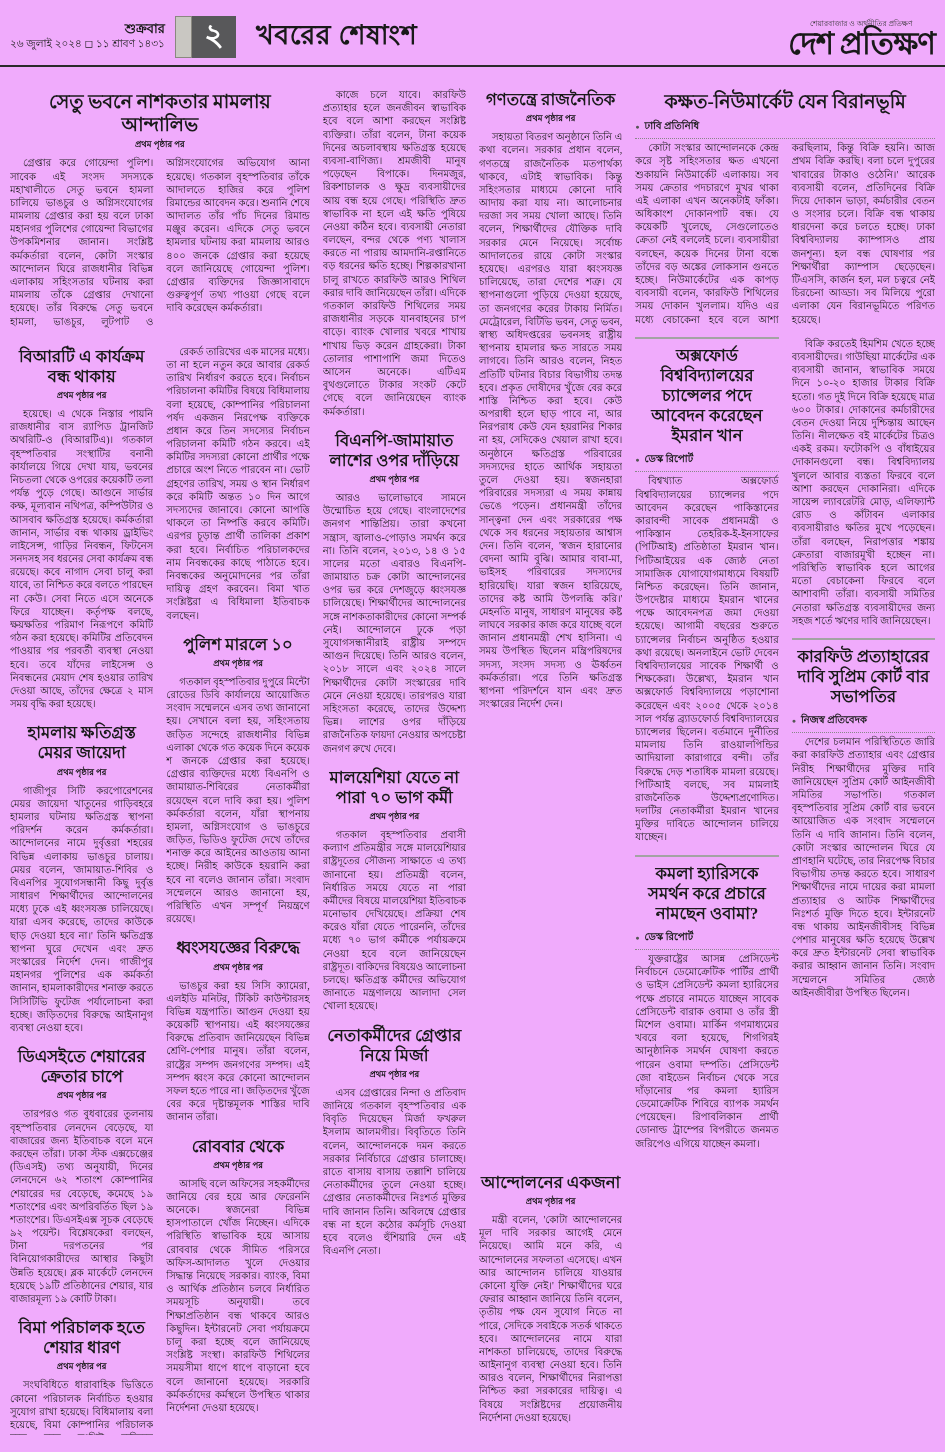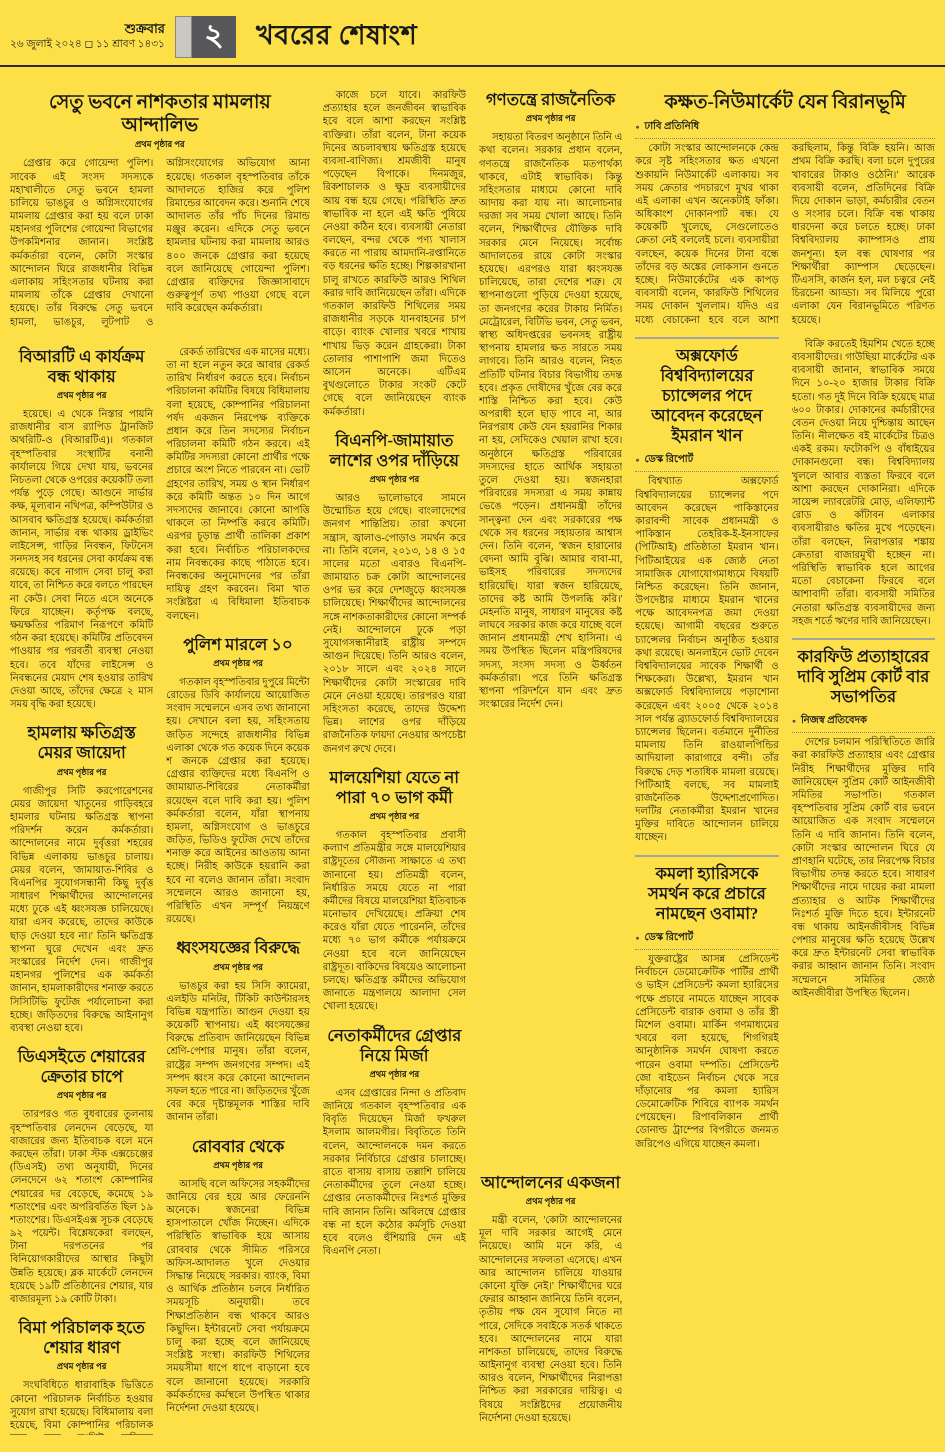--- a/index.html
+++ b/index.html
@@ -1,18 +1,18 @@
 <!DOCTYPE html>
 <html lang="bn"><head>
 <meta charset="utf-8">
 <style>
   html,body{margin:0;padding:0;}
   body{background:#e8e6e1;}
   .page{
-    width:945px;height:1452px;margin:0 auto;background:#fde047;
+    width:945px;height:1452px;margin:0 auto;background:#f0abfc;
     color:#191919;overflow:hidden;position:relative;box-sizing:border-box;
     font-family:"Liberation Serif","DejaVu Serif",serif;
   }
   
   .hdr{display:flex;align-items:flex-end;justify-content:space-between;
        padding:14px 10px 6px 10px;border-bottom:2px solid #2a2a2a;}
   .hdr-left{display:flex;align-items:center;gap:10px;}
   .dateblock{text-align:right;line-height:1.25;padding-bottom:2px;}
   .dateblock .day{font-weight:700;font-size:13px;}
   .dateblock .dates{font-size:10.5px;color:#222;}
@@ -62,20 +62,24 @@
       <div class="dateblock">
         <div class="day">শুক্রবার</div>
         <div class="dates">২৬ জুলাই ২০২৪ ◻ ১১ শ্রাবণ ১৪৩১</div>
       </div>
       <div class="pgbox">
         <div class="stamp"></div>
         <div class="pgnum">২</div>
       </div>
       <div class="section-title">খবরের শেষাংশ</div>
     </div>
+    <div class="masthead">
+      <div class="tagline">শেয়ারবাজার ও অর্থনীতির প্রতিক্ষণ</div>
+      <div class="brand">দেশ প্রতিক্ষণ</div>
+    </div>
   </div>
 
   <div class="grid">
 
     <div class="art a-span2">
       <h2 class="hl hl-lg">সেতু ভবনে নাশকতার মামলায় আন্দালিভ</h2>
       <div class="cont">প্রথম পৃষ্ঠার পর</div>
       <div class="body twocol">গ্রেপ্তার করে গোয়েন্দা পুলিশ। সাবেক এই সংসদ সদস্যকে মহাখালীতে সেতু ভবনে হামলা চালিয়ে ভাঙচুর ও অগ্নিসংযোগের মামলায় গ্রেপ্তার করা হয় বলে ঢাকা মহানগর পুলিশের গোয়েন্দা বিভাগের উপকমিশনার জানান। সংশ্লিষ্ট কর্মকর্তারা বলেন, কোটা সংস্কার আন্দোলন ঘিরে রাজধানীর বিভিন্ন এলাকায় সহিংসতার ঘটনায় করা মামলায় তাঁকে গ্রেপ্তার দেখানো হয়েছে। তাঁর বিরুদ্ধে সেতু ভবনে হামলা, ভাঙচুর, লুটপাট ও অগ্নিসংযোগের অভিযোগ আনা হয়েছে। গতকাল বৃহস্পতিবার তাঁকে আদালতে হাজির করে পুলিশ রিমান্ডের আবেদন করে। শুনানি শেষে আদালত তাঁর পাঁচ দিনের রিমান্ড মঞ্জুর করেন। এদিকে সেতু ভবনে হামলার ঘটনায় করা মামলায় আরও ৪০০ জনকে গ্রেপ্তার করা হয়েছে বলে জানিয়েছে গোয়েন্দা পুলিশ। গ্রেপ্তার ব্যক্তিদের জিজ্ঞাসাবাদে গুরুত্বপূর্ণ তথ্য পাওয়া গেছে বলে দাবি করেছেন কর্মকর্তারা।</div>
     </div>
 

